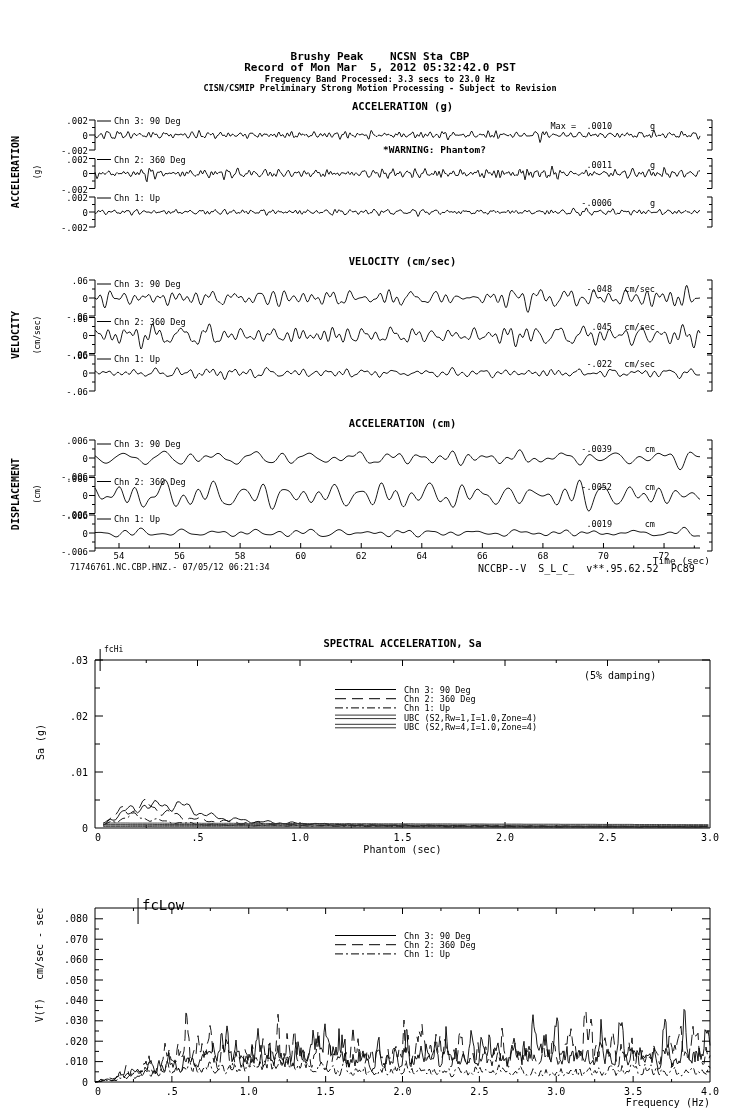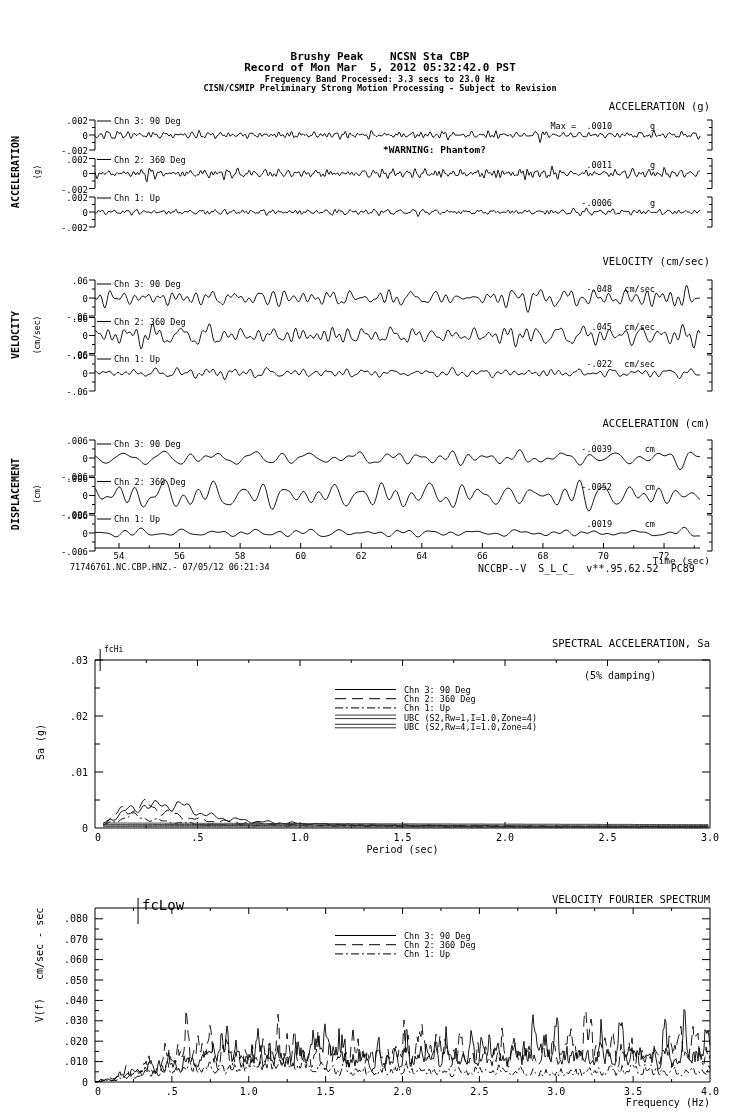--- a/index.html
+++ b/index.html
@@ -8,21 +8,21 @@
         font-family:"DejaVu Sans Mono",monospace;overflow:hidden}
   .abs{position:absolute;white-space:pre;line-height:1.1}
   .ctr{text-align:center}
   .rot{position:absolute;white-space:pre;transform:translate(-50%,-50%) rotate(-90deg);line-height:1}
   svg{position:absolute;left:0;top:0}
   svg text{font-family:"DejaVu Sans Mono",monospace;fill:#000}
   #h1{left:0;top:51px;width:760px;font-size:11px;font-weight:bold}
   #h2{left:0;top:62px;width:760px;font-size:11px;font-weight:bold}
   #h3{left:0;top:75px;width:760px;font-size:8.5px;font-weight:bold}
   #h4{left:0;top:84px;width:760px;font-size:8.5px;font-weight:bold}
-  .ptitle{left:95px;width:615px;text-align:right;font-size:10.5px;font-weight:normal}
+  .ptitle{left:95px;width:615px;text-align:center;font-size:10.5px;font-weight:bold}
   #t-acc{top:101px}#t-vel{top:256px}#t-dis{top:418px}#t-sa{top:638px}#t-ff{top:894px}
   #warn{left:383px;top:145px;font-size:9.5px;font-weight:bold}
   #note-sa{left:584px;top:670px;font-size:10px}
   #fc-sa{left:104px;top:646px;font-size:8px}
   #fc-ff{left:142px;top:898px;font-size:14px}
   #xl-time{left:95px;top:556px;width:615px;text-align:right;font-size:9.5px}
   #xl-sa{left:95px;top:844px;width:615px;text-align:center;font-size:10px}
   #xl-ff{left:95px;top:1097px;width:615px;text-align:right;font-size:10px}
   #fL{left:70px;top:563px;font-size:8.5px}
   #fR{left:478px;top:563px;font-size:10px}
@@ -419,35 +419,34 @@
 
   <div class="abs ctr" id="h1">Brushy Peak    NCSN Sta CBP</div>
   <div class="abs ctr" id="h2">Record of Mon Mar  5, 2012 05:32:42.0 PST</div>
   <div class="abs ctr" id="h3">Frequency Band Processed: 3.3 secs to 23.0 Hz</div>
   <div class="abs ctr" id="h4">CISN/CSMIP Preliminary Strong Motion Processing - Subject to Revision</div>
 
   <div class="abs ptitle" id="t-acc">ACCELERATION (g)</div>
   <div class="abs ptitle" id="t-vel">VELOCITY (cm/sec)</div>
   <div class="abs ptitle" id="t-dis">ACCELERATION (cm)</div>
   <div class="abs ptitle" id="t-sa">SPECTRAL ACCELERATION, Sa</div>
-  <div class="abs ptitle" id="t-ff">VELOCITY FOURIER SPECTRUM</div>
 
   <div class="abs" id="warn">*WARNING: Phantom?</div>
 
   <div class="rot" id="yl-acc">ACCELERATION</div>
   <div class="rot" id="ylu-acc">(g)</div>
   <div class="rot" id="yl-vel">VELOCITY</div>
   <div class="rot" id="ylu-vel">(cm/sec)</div>
   <div class="rot" id="yl-dis">DISPLACEMENT</div>
   <div class="rot" id="ylu-dis">(cm)</div>
   <div class="rot" id="yl-sa">Sa (g)</div>
   <div class="rot" id="yl-ff">V(f)   cm/sec - sec</div>
 
   <div class="abs" id="xl-time">Time (sec)</div>
   <div class="abs" id="fL">71746761.NC.CBP.HNZ.- 07/05/12 06:21:34</div>
   <div class="abs" id="fR">NCCBP--V  S_L_C_  v**.95.62.52  PC89</div>
 
   <div class="abs" id="note-sa">(5% damping)</div>
   <div class="abs" id="fc-sa">fcHi</div>
   <div class="abs" id="fc-ff">fcLow</div>
-  <div class="abs" id="xl-sa">Period (sec)</div>
+  <div class="abs" id="xl-sa">Phantom (sec)</div>
   <div class="abs" id="xl-ff">Frequency (Hz)</div>
 </div>
 
 </body></html>

